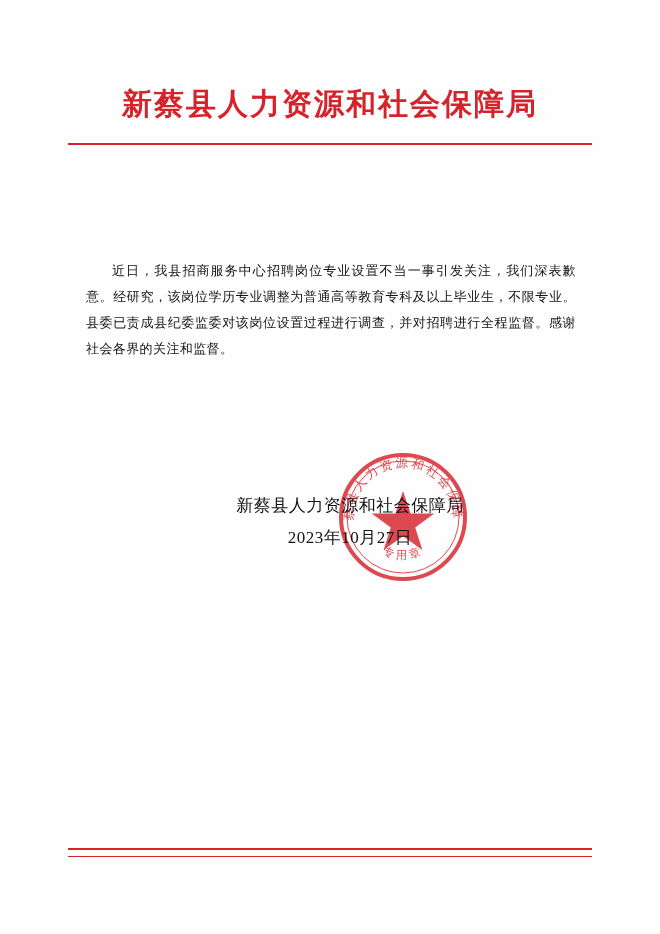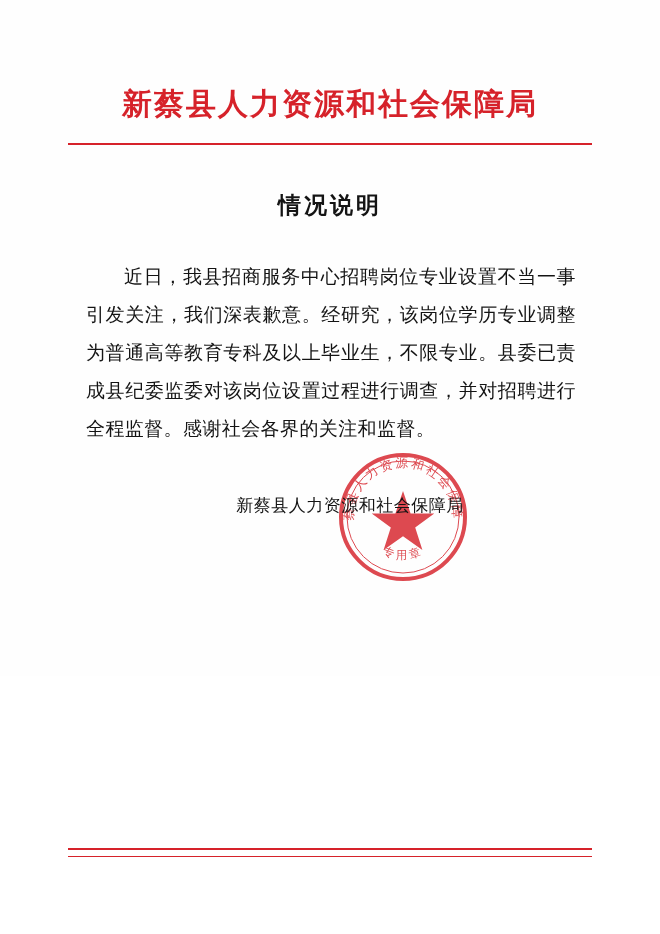--- a/index.html
+++ b/index.html
@@ -55,21 +55,21 @@
     font-size: 23px;
     font-weight: bold;
     letter-spacing: 3px;
     color: #141414;
   }
   .body-text {
     position: absolute;
     top: 258px;
     left: 86px;
     width: 490px;
-    font-size: 19px;
+    font-size: 13px;
     line-height: 2.0;
     text-align: justify;
     text-justify: inter-ideograph;
     color: #141414;
     text-indent: 2em;
     letter-spacing: 0.4px;
   }
   .signature-block {
     position: absolute;
     top: 490px;
@@ -124,21 +124,20 @@
 <body>
 
 <div class="page">
 
   <div class="letterhead">
     <div class="letterhead-title">新蔡县人力资源和社会保障局</div>
   </div>
 
   <div class="rule-top"></div>
 
-  <div class="doc-title">情况说明</div>
 
   <div class="body-text">近日，我县招商服务中心招聘岗位专业设置不当一事引发关注，我们深表歉意。经研究，该岗位学历专业调整为普通高等教育专科及以上毕业生，不限专业。县委已责成县纪委监委对该岗位设置过程进行调查，并对招聘进行全程监督。感谢社会各界的关注和监督。</div>
 
   <div class="seal">
     <svg width="140" height="140" viewBox="0 0 140 140" xmlns="http://www.w3.org/2000/svg">
       <defs>
         <path id="sealArcTop" d="M 20,70 A 50,50 0 0 1 120,70"></path>
         <path id="sealArcBottom" d="M 28,70 A 42,42 0 0 0 112,70"></path>
       </defs>
       <circle cx="70" cy="70" r="62" fill="none" stroke="#d6222a" stroke-width="4"></circle>
@@ -148,18 +147,19 @@
         <textPath href="#sealArcTop" startOffset="50%" text-anchor="middle">新蔡县人力资源和社会保障局</textPath>
       </text>
       <text font-family="'Liberation Serif', serif" font-size="11.5" fill="#d6222a" letter-spacing="3">
         <textPath href="#sealArcBottom" startOffset="50%" text-anchor="middle">专用章</textPath>
       </text>
     </svg>
   </div>
 
   <div class="signature-block">
     <div class="sign-org">新蔡县人力资源和社会保障局</div>
+    <div class="sign-date">2023年10月27日</div>
   </div>
 
   <div class="rule-bottom"></div>
   <div class="rule-bottom2"></div>
 
 </div>
 
 </body></html>

